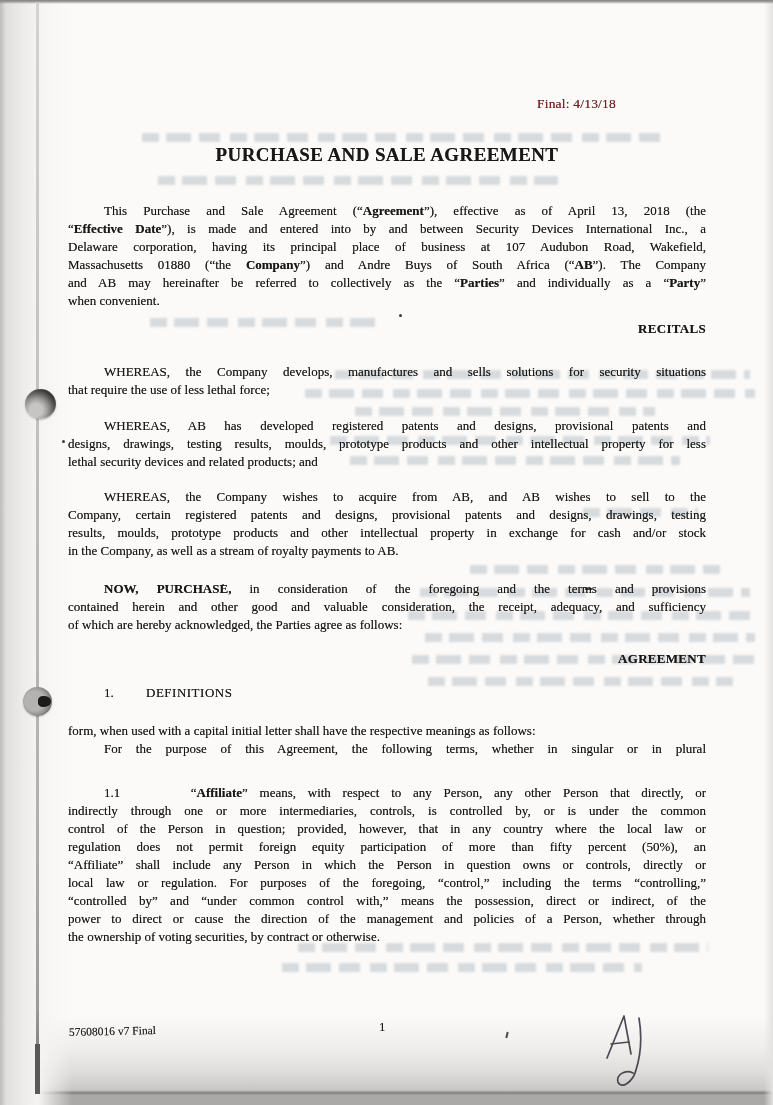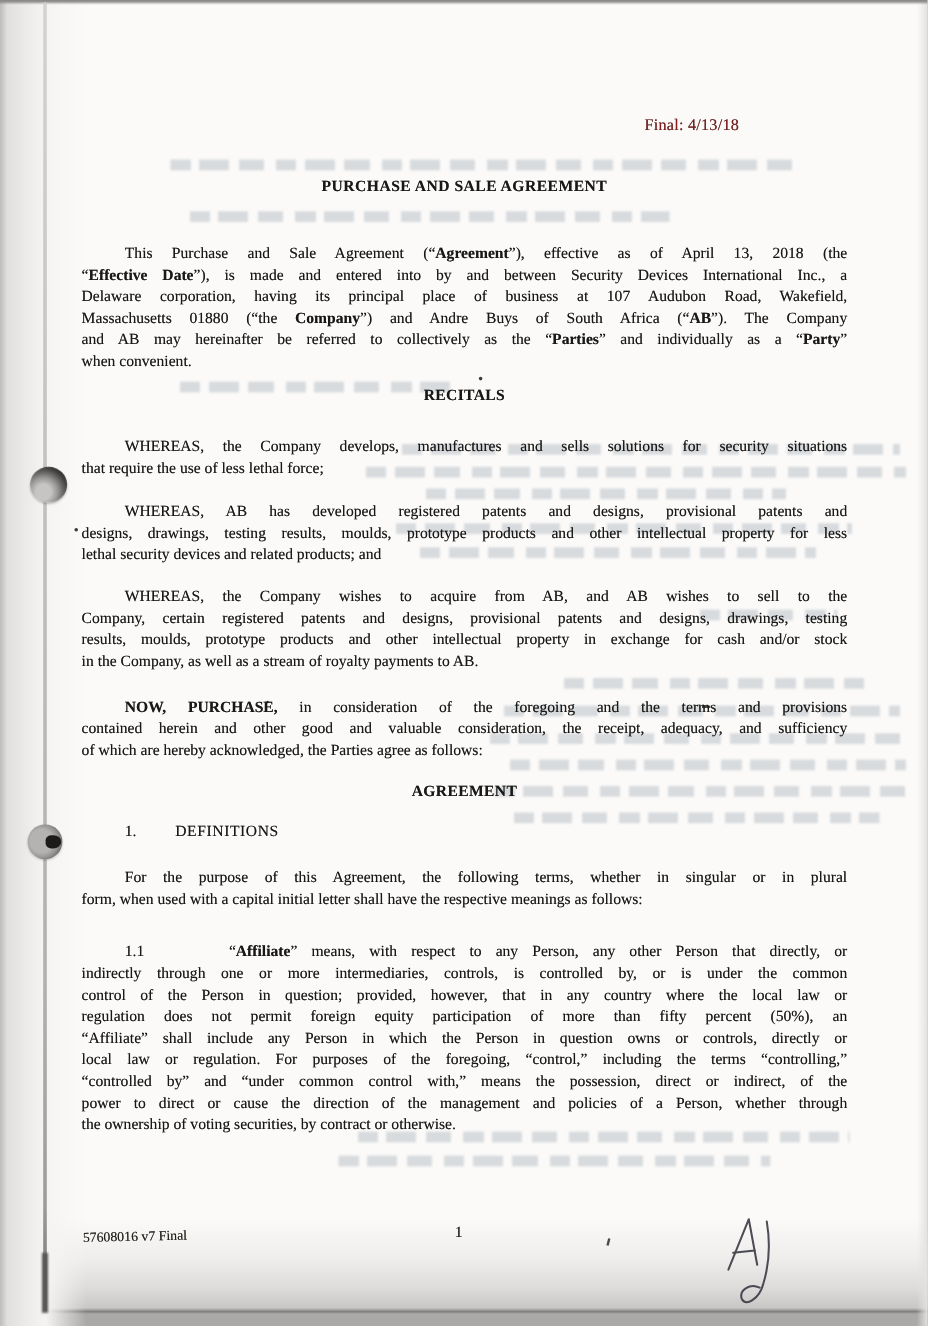--- a/index.html
+++ b/index.html
@@ -52,22 +52,22 @@
     position:absolute;left:537px;top:96px;font-size:13.5px;color:#7f1d1d;
     letter-spacing:.2px;text-shadow:0 0 .35px rgba(24,24,22,.65);
   }
   .block{
     position:absolute;left:68px;width:638px;color:#181816;font-size:13px;
     text-shadow:0 0 .35px rgba(24,24,22,.6);
   }
   .block .line{line-height:18px;height:18px;text-align:justify;text-align-last:justify;}
   .block .line.last{text-align-last:left;}
   .block .line.ind{text-indent:36px;}
-  .block.title{text-align:center;font-weight:bold;font-size:13px;letter-spacing:.4px;line-height:20px;}
-  .block.heading{text-align:center;font-weight:bold;font-size:13px;letter-spacing:.3px;line-height:17px;}
+  .block.title{text-align:center;font-weight:bold;font-size:19px;letter-spacing:.4px;line-height:20px;}
+  .block.heading{text-align:right;font-weight:bold;font-size:13px;letter-spacing:.3px;line-height:17px;}
   .block.numbered{padding-left:36px;line-height:17px;}
   .block.numbered .num{display:inline-block;width:42px;}
   .block.numbered .txt{letter-spacing:.5px;}
   .footer-id{
     position:absolute;left:69px;top:1026px;font-size:11.5px;color:#23231f;
     transform:rotate(-1.3deg);transform-origin:left center;
     text-shadow:0 0 .3px rgba(24,24,22,.6);
   }
   .pagenum{
     position:absolute;left:379px;top:1019px;font-size:13px;color:#1b1b19;
@@ -138,22 +138,22 @@
       <div class="line last">in the Company, as well as a stream of royalty payments to AB.</div>
     </div>
     <div class="block body" style="top: 580px;">
       <div class="line ind"><b>NOW, PURCHASE,</b> in consideration of the foregoing and the terms and provisions</div>
       <div class="line">contained herein and other good and valuable consideration, the receipt, adequacy, and sufficiency</div>
       <div class="line last">of which are hereby acknowledged, the Parties agree as follows:</div>
     </div>
     <div class="block heading" style="top: 650px;">AGREEMENT</div>
     <div class="block numbered" style="top: 684px;"><span class="num">1.</span><span class="txt">DEFINITIONS</span></div>
     <div class="block body" style="top: 722px;">
+      <div class="line last">form, when used with a capital initial letter shall have the respective meanings as follows:</div>
       <div class="line ind">For the purpose of this Agreement, the following terms, whether in singular or in plural</div>
-      <div class="line last">form, when used with a capital initial letter shall have the respective meanings as follows:</div>
     </div>
     <div class="block body" style="top: 784px;">
       <div class="line ind">1.1&nbsp;&nbsp;&nbsp;&nbsp;&nbsp;&nbsp;“<b>Affiliate</b>” means, with respect to any Person, any other Person that directly, or</div>
       <div class="line">indirectly through one or more intermediaries, controls, is controlled by, or is under the common</div>
       <div class="line">control of the Person in question; provided, however, that in any country where the local law or</div>
       <div class="line">regulation does not permit foreign equity participation of more than fifty percent (50%), an</div>
       <div class="line">“Affiliate” shall include any Person in which the Person in question owns or controls, directly or</div>
       <div class="line">local law or regulation.  For purposes of the foregoing, “control,” including the terms “controlling,”</div>
       <div class="line">“controlled by” and “under common control with,” means the possession, direct or indirect, of the</div>
       <div class="line">power to direct or cause the direction of the management and policies of a Person, whether through</div>

